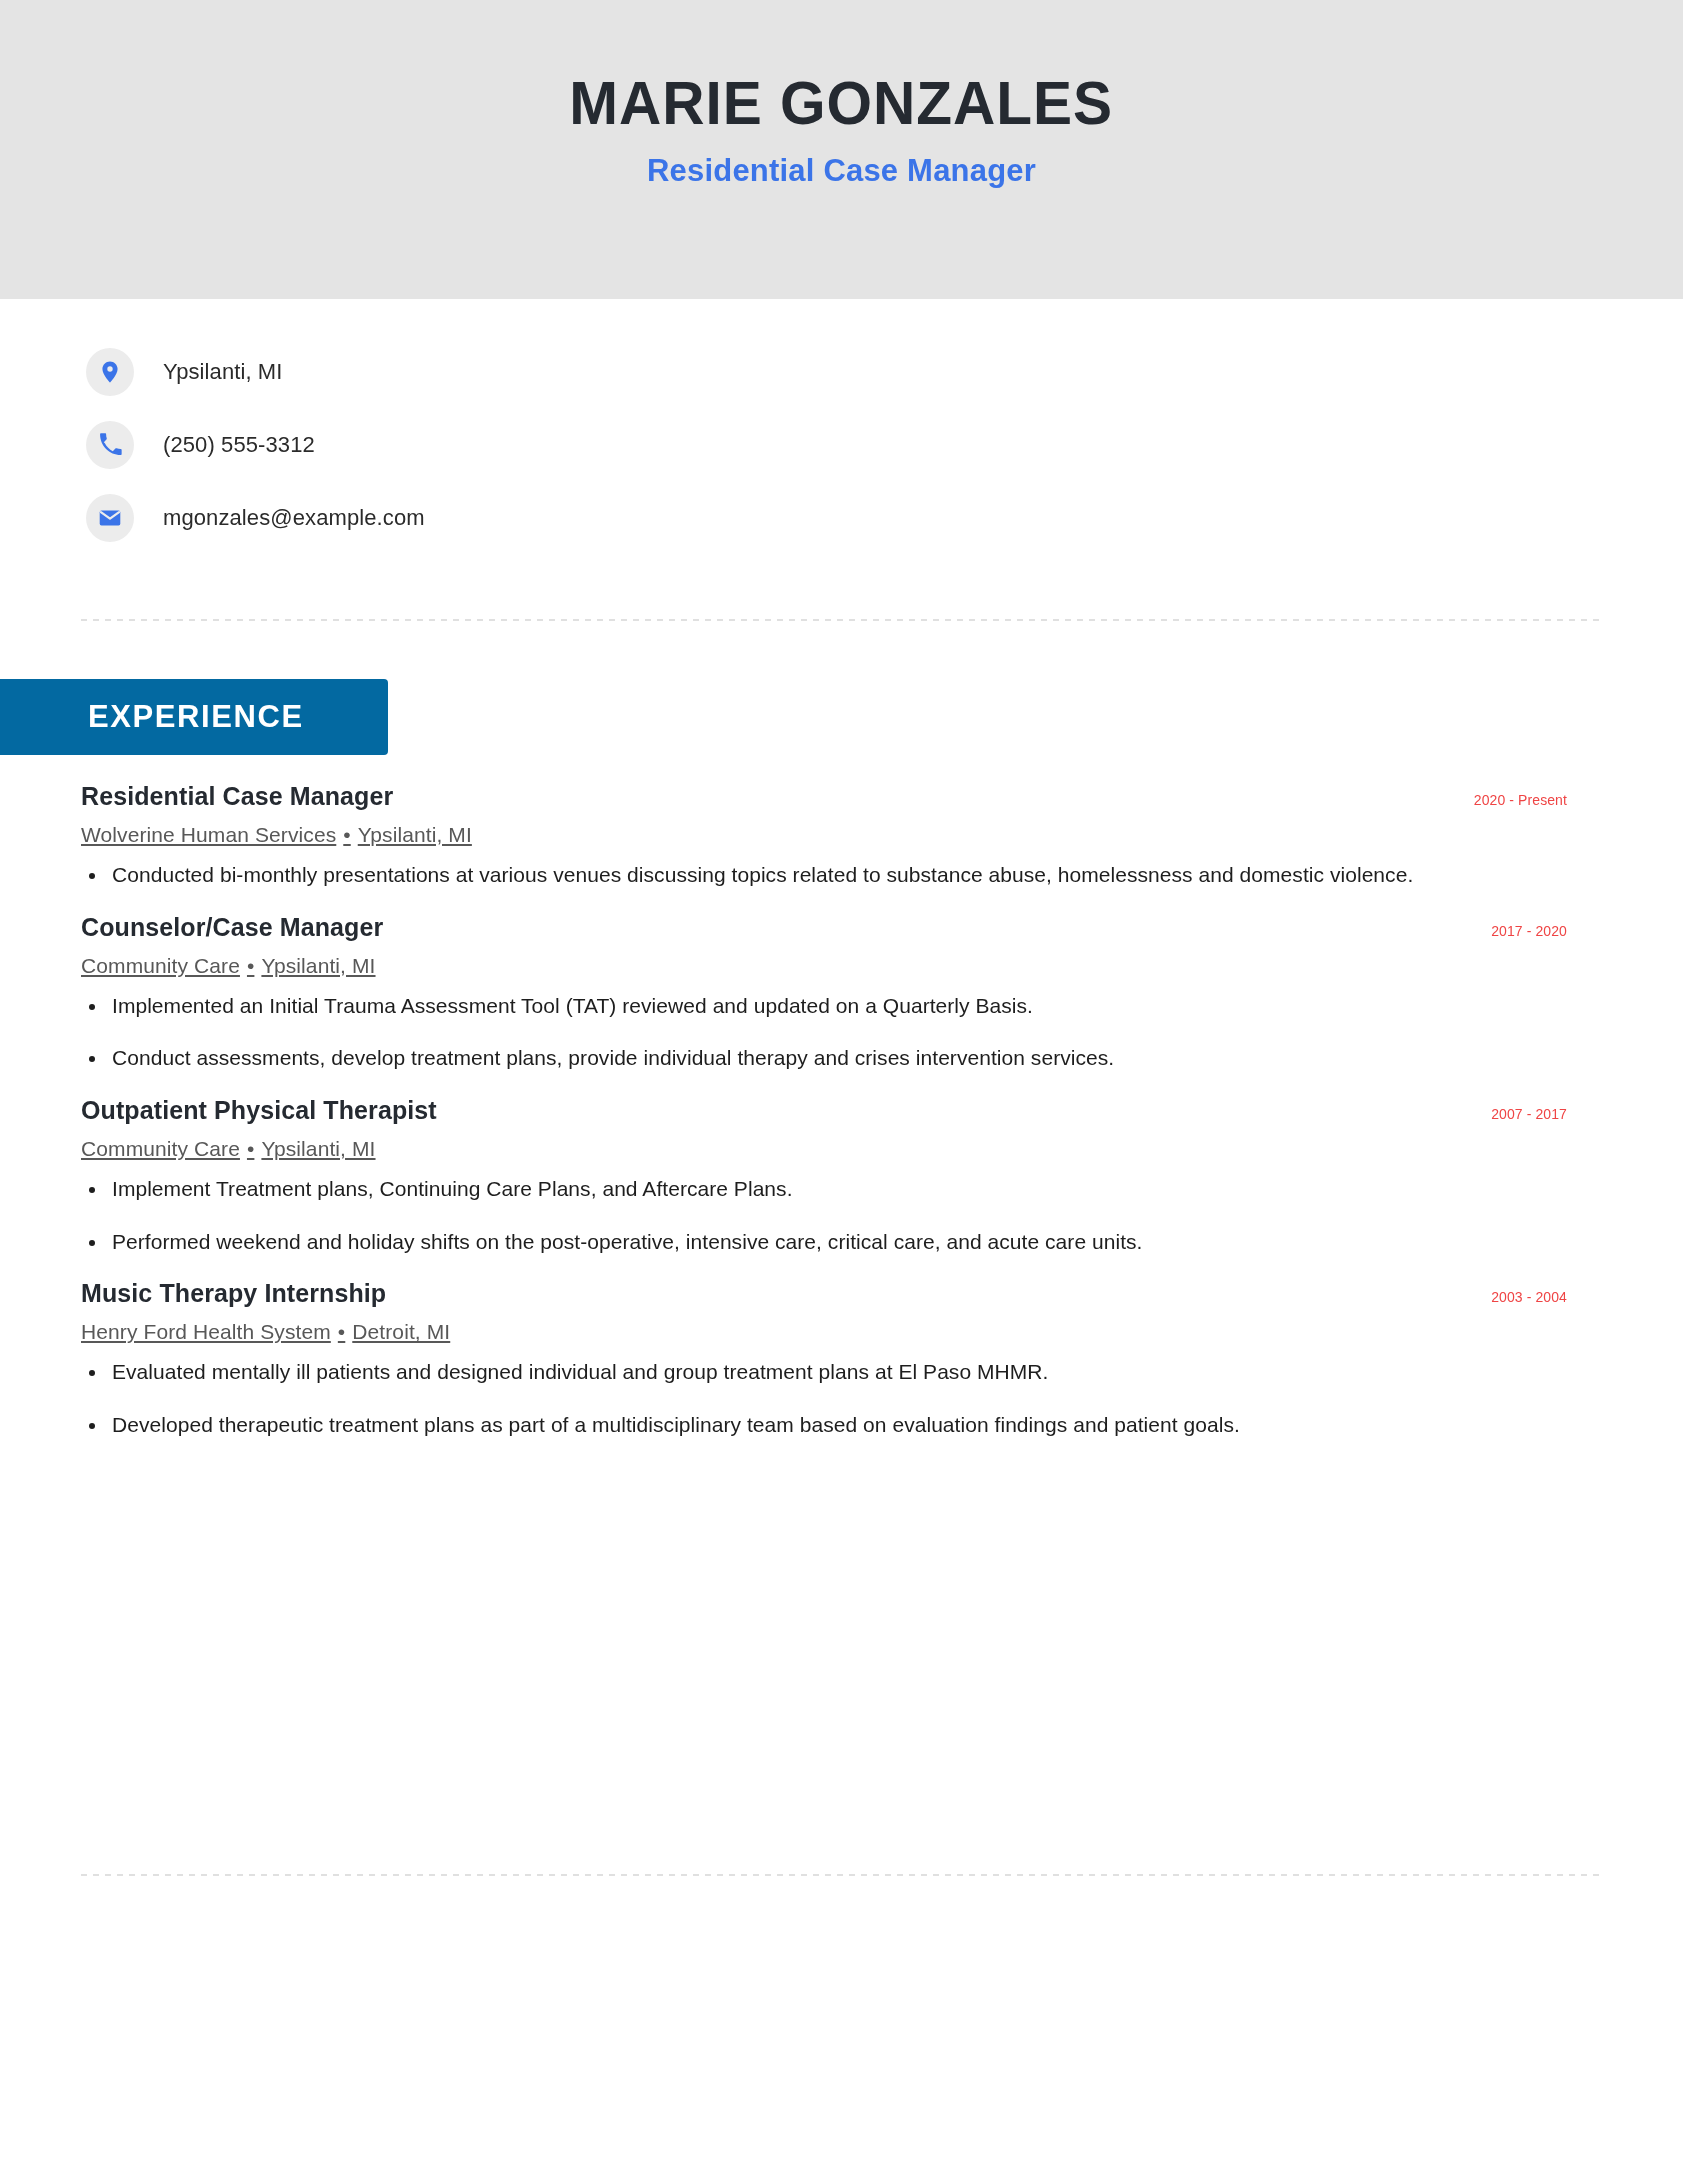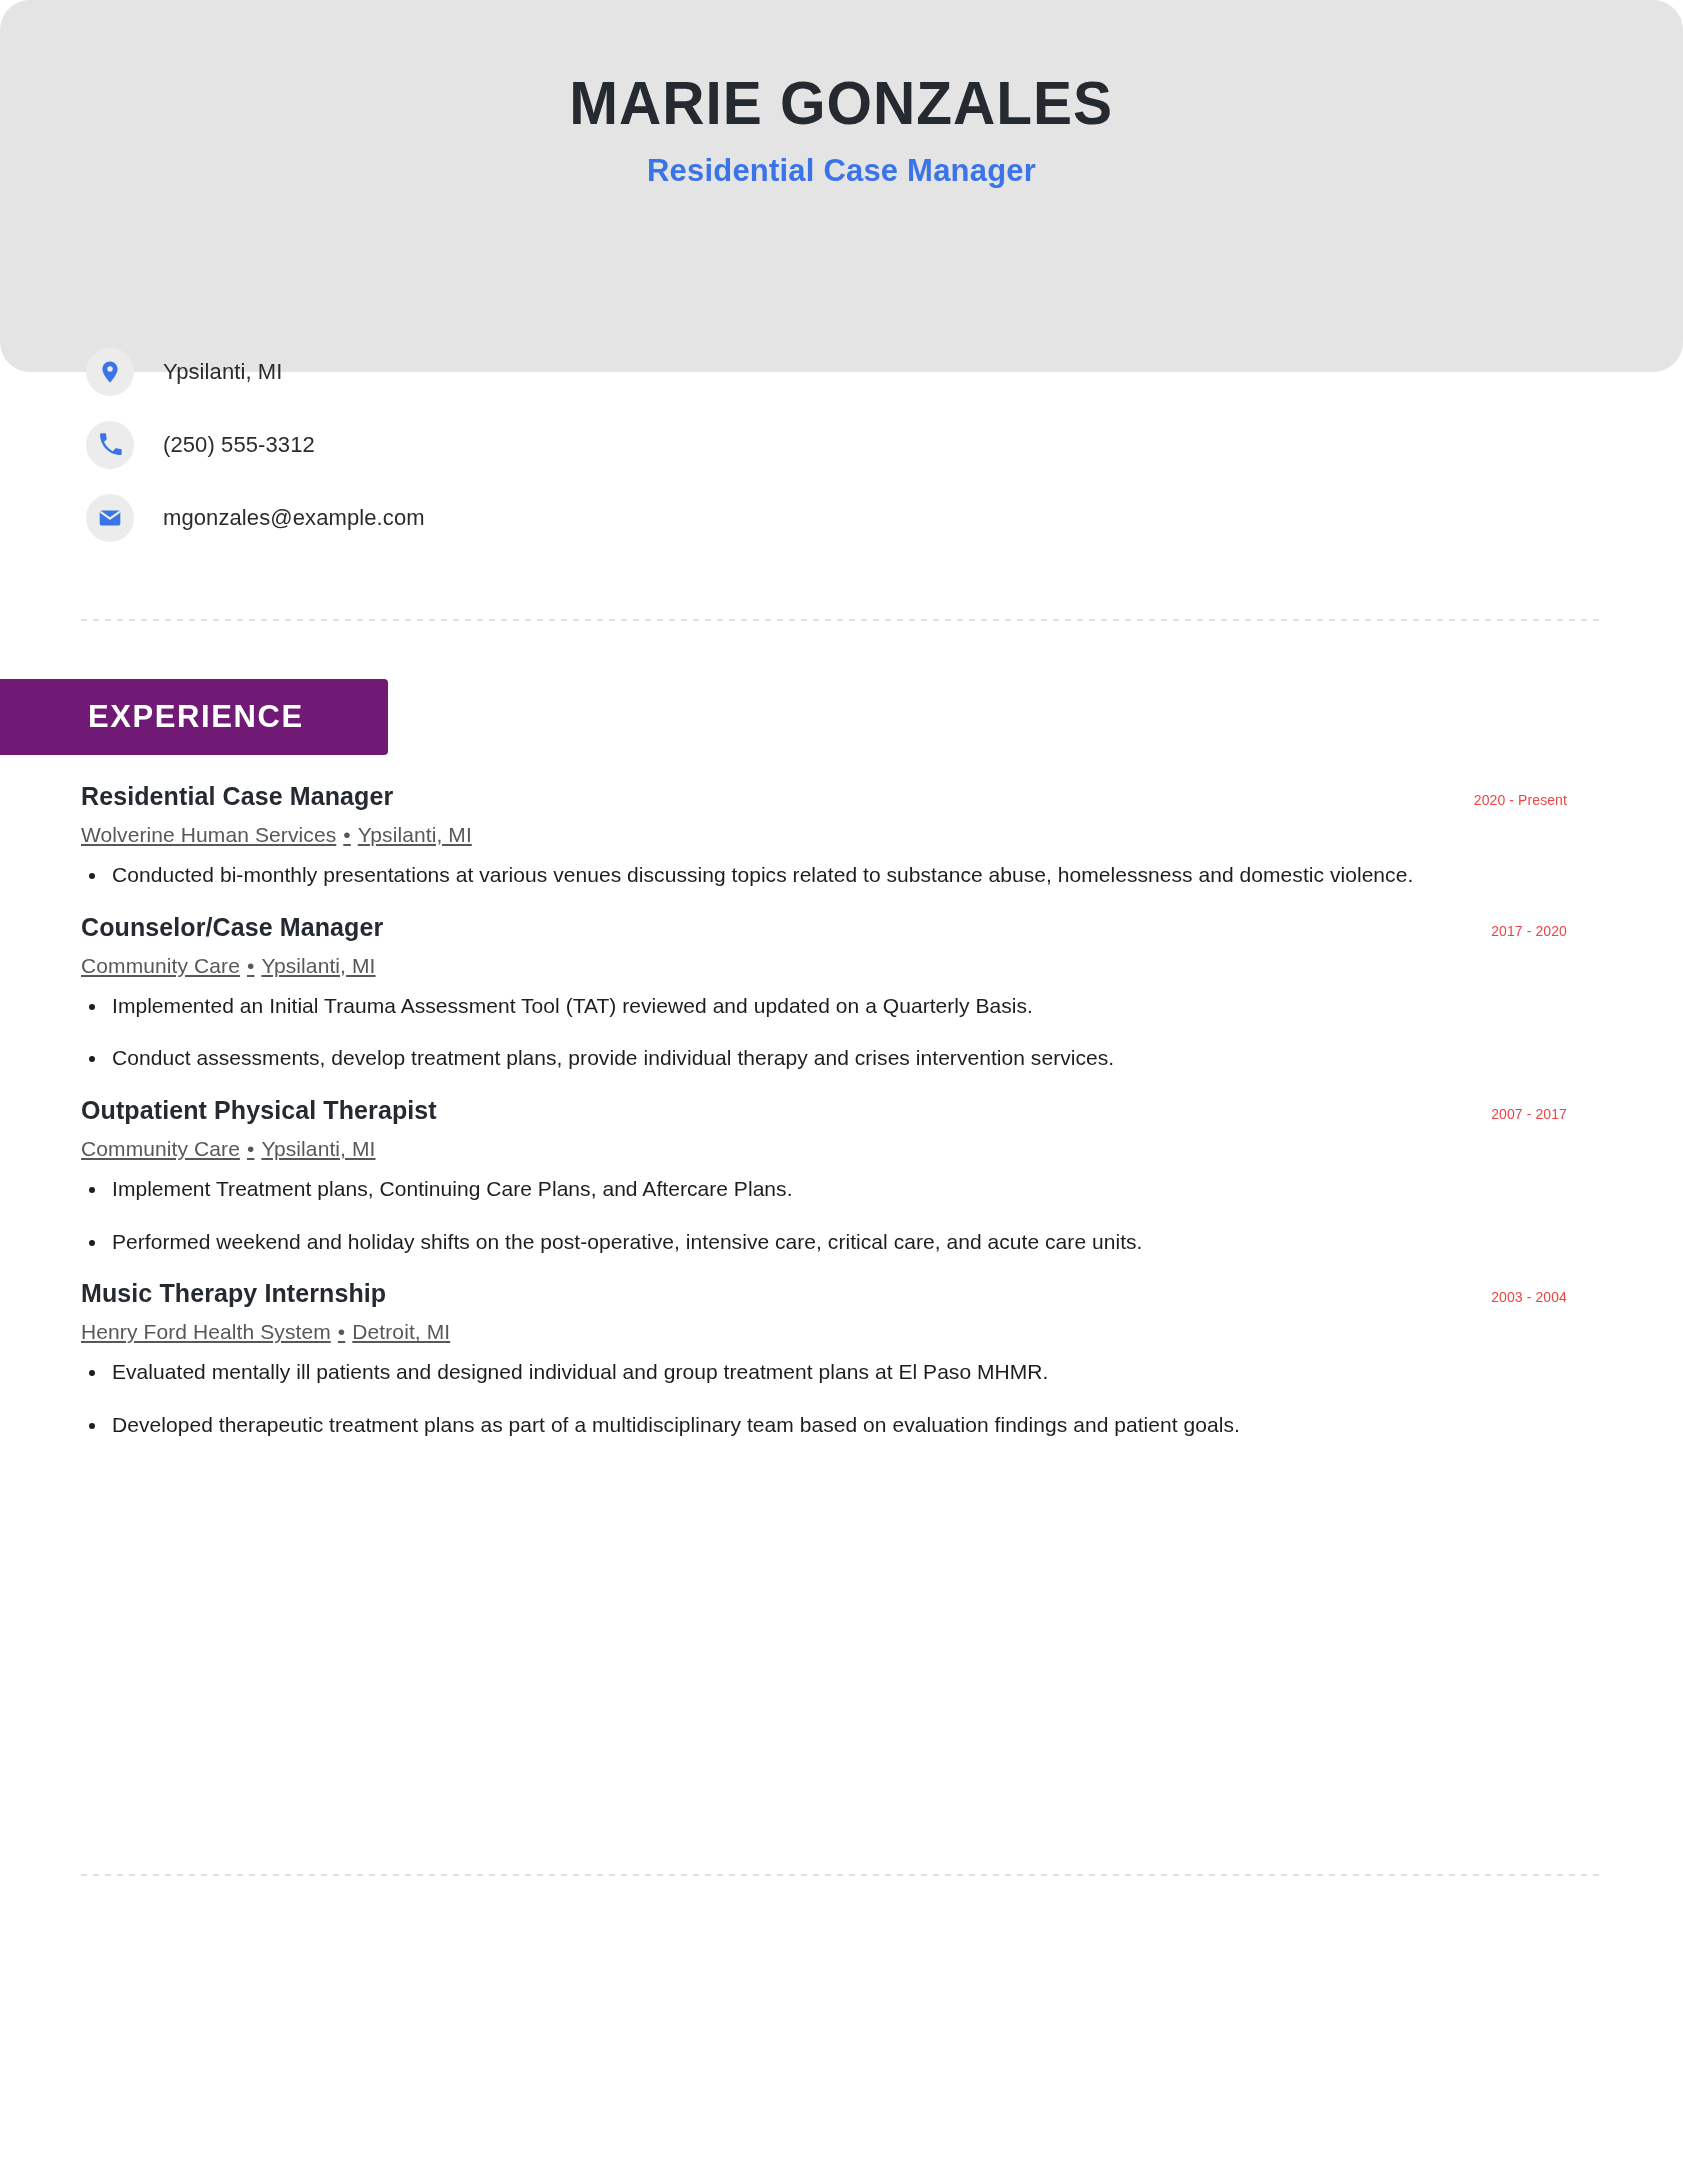--- a/index.html
+++ b/index.html
@@ -20,28 +20,27 @@
     position: relative;
     width: 1683px;
     height: 2178px;
     background: #ffffff;
     overflow: hidden;
   }
 
   
   .header {
     width: 1683px;
-    height: 372px;
+    height: 299px;
     background: #E4E4E4;
     display: flex;
     flex-direction: column;
     align-items: center;
     justify-content: flex-start;
     padding-top: 71px;
-    border-radius: 30px;
   }
 
   .full-name {
     font-family: "Liberation Sans", sans-serif;
     font-size: 61px;
     font-weight: bold;
     letter-spacing: 1px;
     color: #252A31;
     line-height: 1.05;
     text-transform: uppercase;
@@ -102,21 +101,21 @@
   .divider-top { top: 619px; }
   .divider-bottom { top: 1874px; }
 
   
   .section-banner {
     position: absolute;
     left: 0;
     top: 679px;
     width: 388px;
     height: 76px;
-    background: #701a75;
+    background: #0369a1;
     border-radius: 0 4px 4px 0;
     display: flex;
     align-items: center;
     padding-left: 88px;
   }
 
   .section-banner-label {
     color: #ffffff;
     font-size: 31px;
     font-weight: bold;

